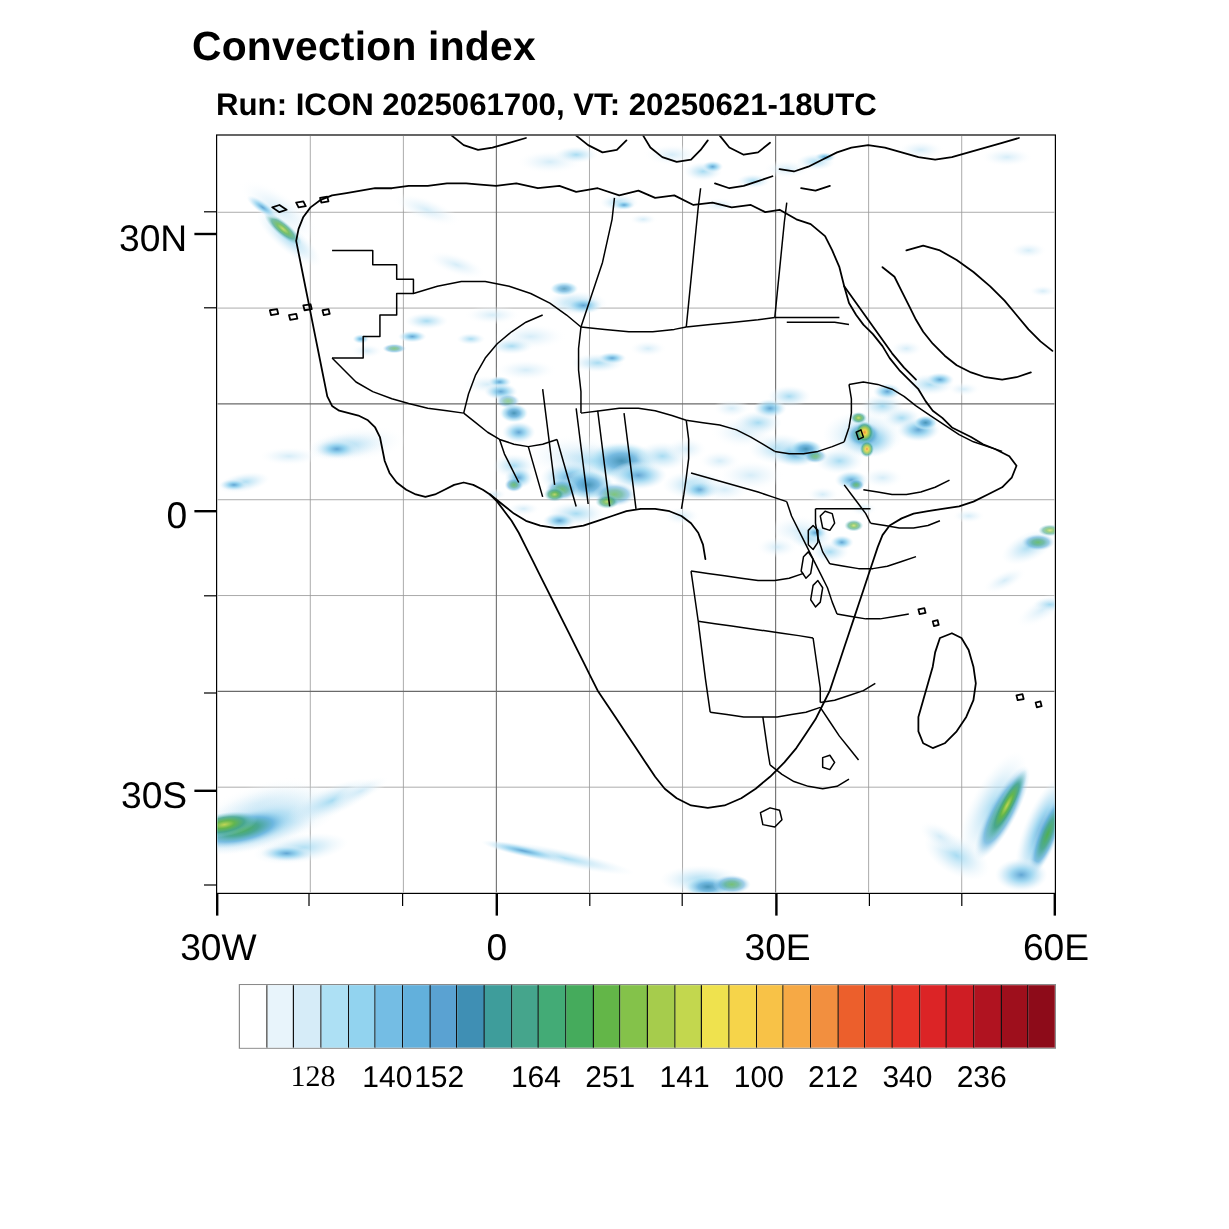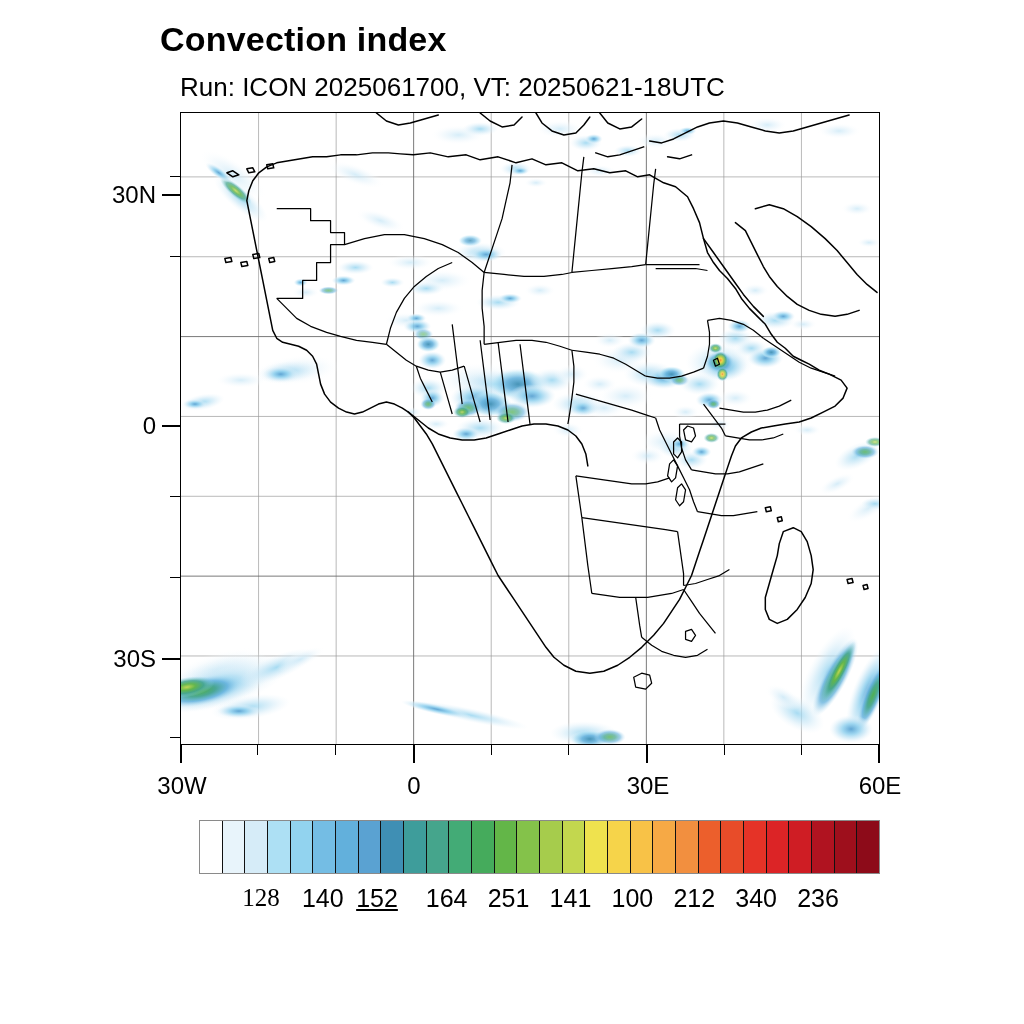--- a/index.html
+++ b/index.html
@@ -3,31 +3,31 @@
 <meta charset="utf-8">
 <style>
   html,body{margin:0;padding:0;background:#fff;}
   body{width:1024px;height:1024px;position:relative;overflow:hidden;
        font-family:"Liberation Sans",sans-serif;color:#000;}
   .fig{position:absolute;left:0;top:0;width:1024px;height:881px;}
 
   
   #title{position:absolute;left:160px;top:20px;font-size:34px;font-weight:bold;
          letter-spacing:.2px;white-space:nowrap;}
-  #subtitle{position:absolute;left:180px;top:72px;font-size:26px;font-weight:normal;
+  #subtitle{position:absolute;left:180px;top:72px;font-size:26px;font-weight:bold;
             white-space:nowrap;}
 
   
   #plot{position:absolute;left:180px;top:112px;width:700px;height:633px;
         border:1.6px solid #000;box-sizing:border-box;background:#fff;overflow:hidden;}
   #mapsvg{position:absolute;left:0;top:0;width:100%;height:100%;display:block;}
 
   
   .tick{position:absolute;background:#000;}
-  .tklabel{position:absolute;font-size:24px;white-space:nowrap;}
+  .tklabel{position:absolute;font-size:31px;white-space:nowrap;}
   .ylab{text-align:right;}
 
   
   #cbar{position:absolute;left:199px;top:820px;width:681px;height:54px;
         display:flex;border:1px solid #8a8a8a;box-sizing:border-box;background:#fff;}
   #cbar .cell{flex:1 1 0;height:100%;border-right:1px solid #111;box-sizing:border-box;}
   #cbar .cell:last-child{border-right:none;}
   .cblabel{position:absolute;top:884px;font-size:25px;text-align:center;
            transform:translateX(-50%);white-space:nowrap;}
 </style>
@@ -512,21 +512,21 @@
       <div class="cell" style="background: rgb(229, 51, 39);"></div>
       <div class="cell" style="background: rgb(220, 36, 38);"></div>
       <div class="cell" style="background: rgb(207, 29, 36);"></div>
       <div class="cell" style="background: rgb(176, 19, 32);"></div>
       <div class="cell" style="background: rgb(158, 15, 28);"></div>
       <div class="cell" style="background: rgb(141, 11, 25);"></div>
     </div>
 
 <div class="cblabel" style="left: 260.909px; font-family: Liberation Serif, serif;">128</div>
     <div class="cblabel" style="left: 322.818px;">140</div>
-    <div class="cblabel" style="left: 377px; text-decoration: underline;">152</div>
+    <div class="cblabel" style="left: 366px;">152</div>
     <div class="cblabel" style="left: 446.636px;">164</div>
     <div class="cblabel" style="left: 508.545px;">251</div>
     <div class="cblabel" style="left: 570.455px;">141</div>
     <div class="cblabel" style="left: 632.364px;">100</div>
     <div class="cblabel" style="left: 694.273px;">212</div>
     <div class="cblabel" style="left: 756.182px;">340</div>
     <div class="cblabel" style="left: 818.091px;">236</div>
   </div>
 
 </body></html>

